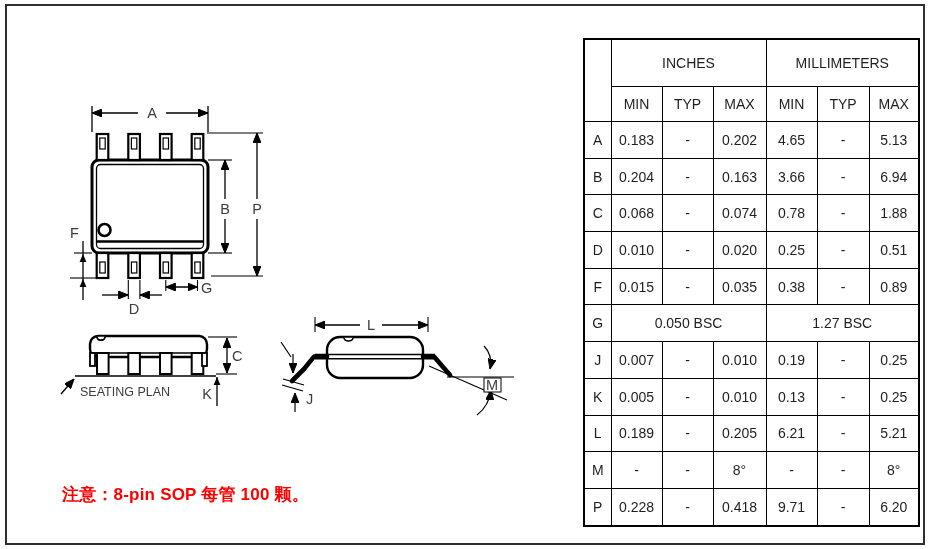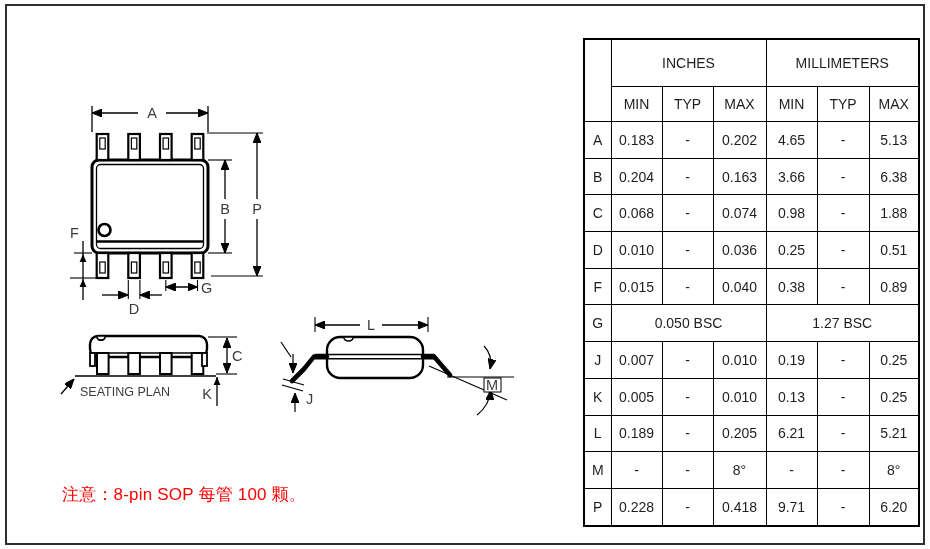--- a/index.html
+++ b/index.html
@@ -8,21 +8,21 @@
     font-family:"Liberation Sans","DejaVu Sans",sans-serif;overflow:hidden;
   }
   .page-border{
     position:absolute;left:5px;top:4px;width:916px;height:537px;
     border:2px solid #2e2e2e;pointer-events:none;
   }
   svg text{fill:#3c3c3c;font-family:"Liberation Sans","DejaVu Sans",sans-serif;font-size:14.5px;}
   svg .small-label{font-size:12.5px;}
   svg line,svg polyline,svg path,svg rect,svg circle{stroke:#000;}
   .note{
-    position:absolute;left:62px;top:483px;font-size:17px;font-weight:normal;
+    position:absolute;left:62px;top:483px;font-size:17px;font-weight:bold;
     letter-spacing:0.2px;white-space:nowrap;
   }
   .table-wrap{position:absolute;left:583px;top:38px;}
   table.dims{
     border-collapse:collapse;table-layout:fixed;width:335px;background:#fff;
     border:2px solid #000;font-size:14px;color:#1e1e1e;text-align:center;
   }
   table.dims th,table.dims td{border:1px solid #000;padding:0;font-weight:normal;}
   table.dims thead tr.units th{height:46px;}
   table.dims thead tr.measures th{height:34px;margin-left:16px;}
@@ -242,45 +242,45 @@
           <td>-</td>
           <td>5.13</td>
         </tr>
         <tr>
           <td>B</td>
           <td>0.204</td>
           <td>-</td>
           <td>0.163</td>
           <td>3.66</td>
           <td>-</td>
-          <td>6.38</td>
+          <td>6.94</td>
         </tr>
         <tr>
           <td>C</td>
           <td>0.068</td>
           <td>-</td>
           <td>0.074</td>
-          <td>0.98</td>
+          <td>0.78</td>
           <td>-</td>
           <td>1.88</td>
         </tr>
         <tr>
           <td>D</td>
           <td>0.010</td>
           <td>-</td>
-          <td>0.036</td>
+          <td>0.020</td>
           <td>0.25</td>
           <td>-</td>
           <td>0.51</td>
         </tr>
         <tr>
           <td>F</td>
           <td>0.015</td>
           <td>-</td>
-          <td>0.040</td>
+          <td>0.035</td>
           <td>0.38</td>
           <td>-</td>
           <td>0.89</td>
         </tr>
         <tr>
           <td>G</td>
           <td colspan="3">0.050 BSC</td>
           <td colspan="3">1.27 BSC</td>
         </tr>
         <tr>

